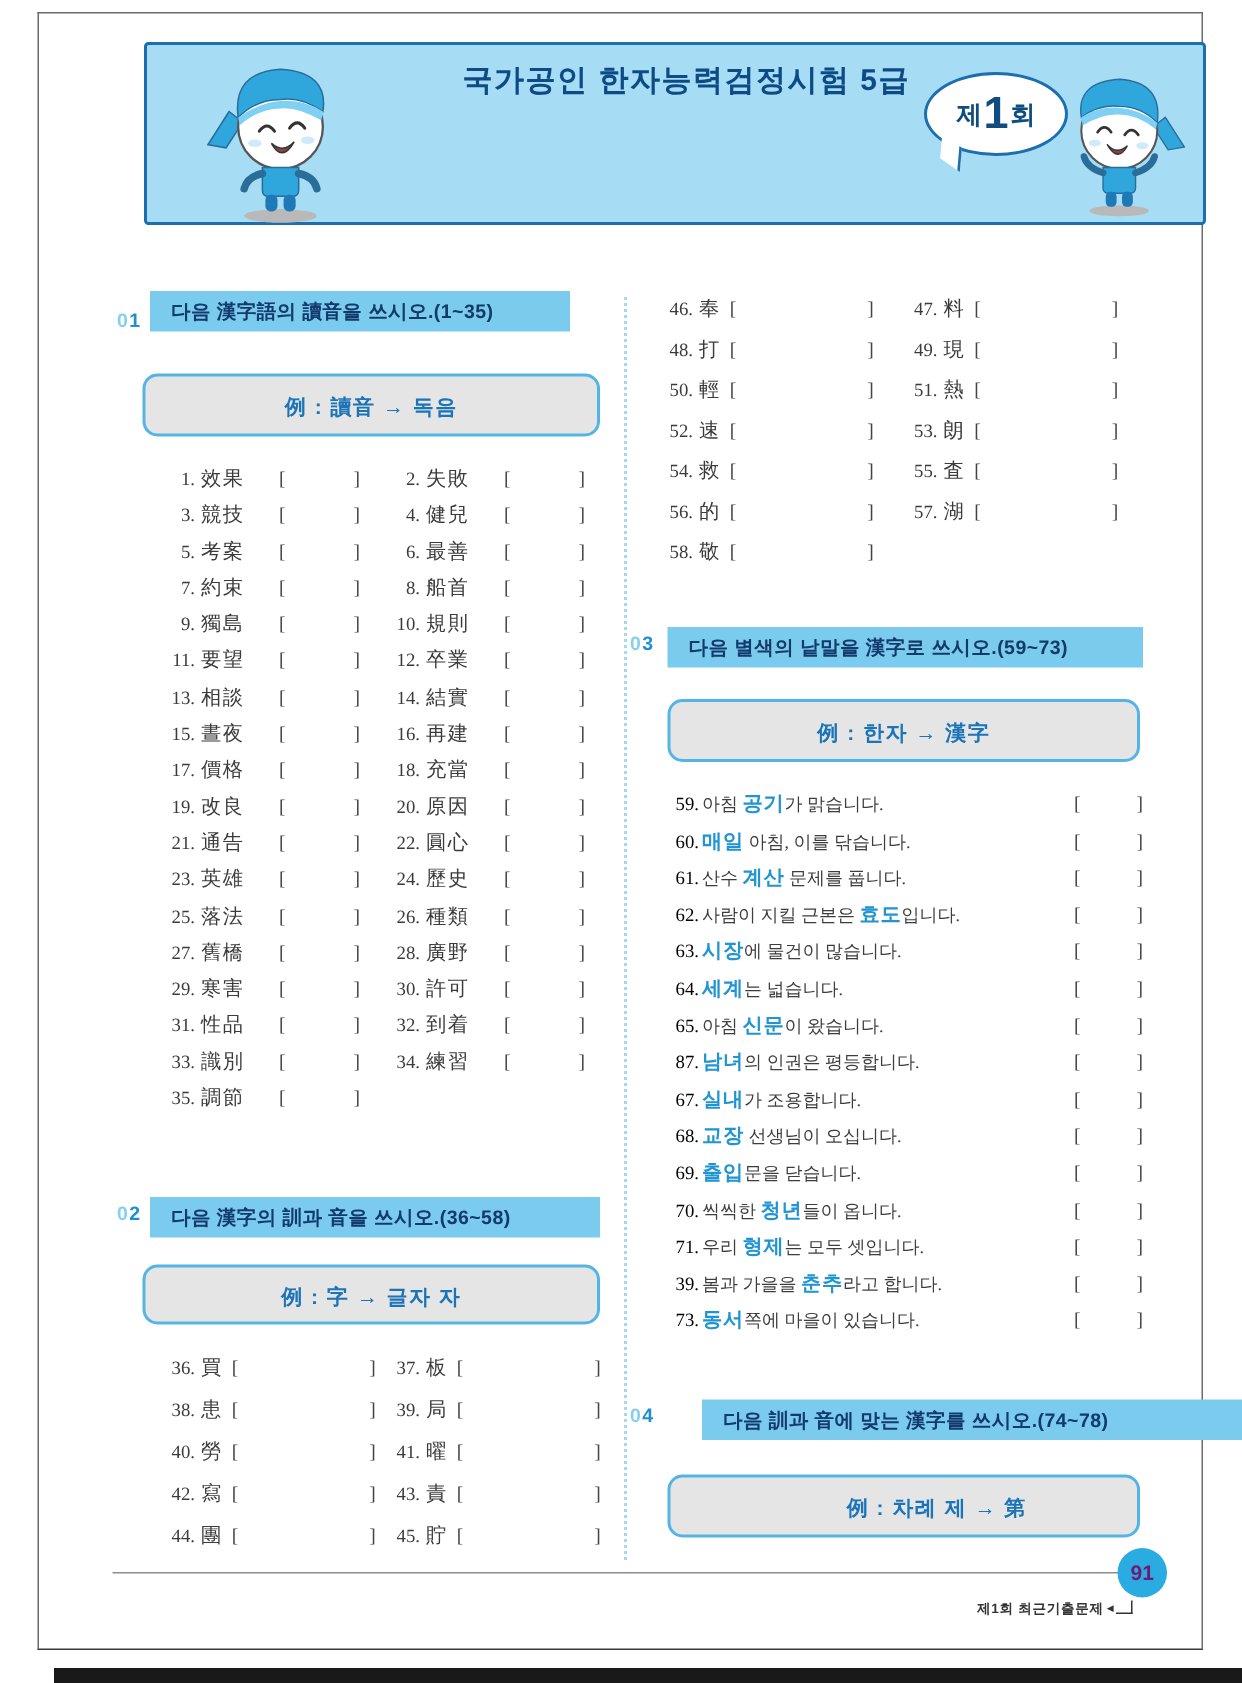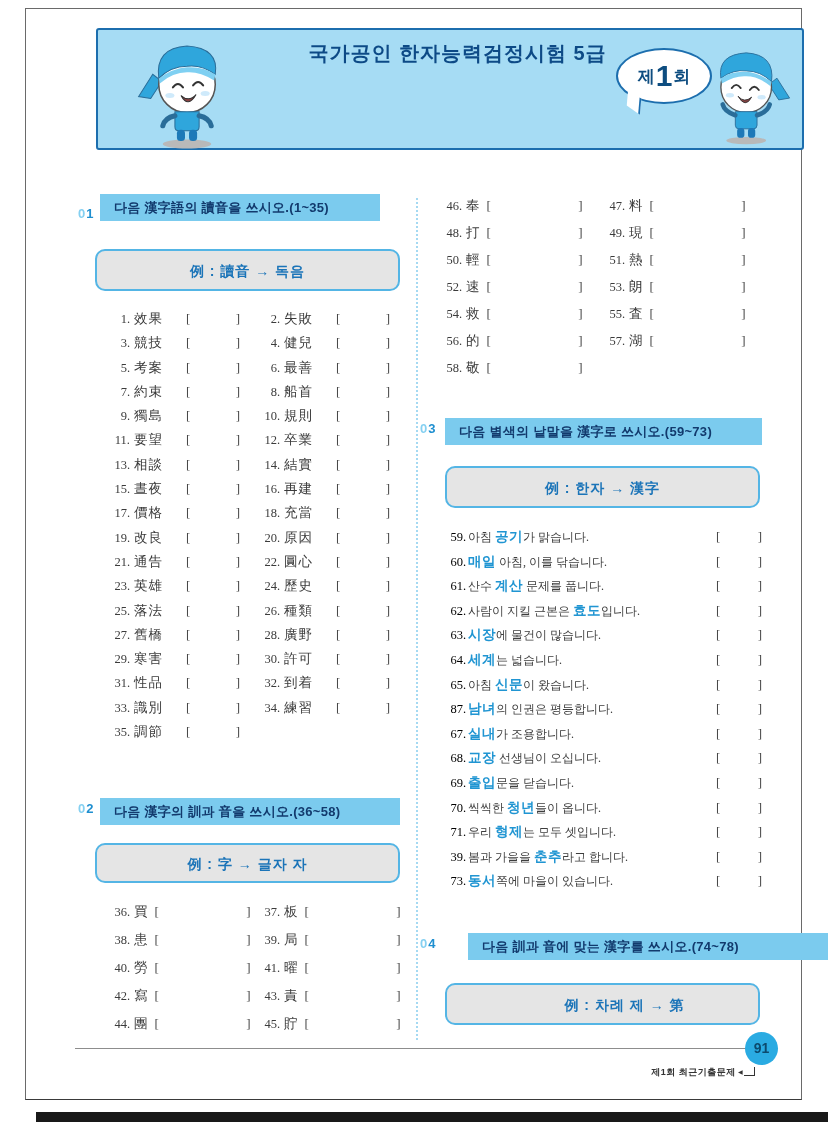--- a/index.html
+++ b/index.html
@@ -75,21 +75,21 @@
   .b3{margin-left:auto; width:46px; margin-right:4px;}
   .srow{display:flex; align-items:baseline; height:24.6px;}
   .snum{width:30px; margin-right:2px;}
   .sent{white-space:nowrap;}
   .plain{font-family:"Liberation Serif","DejaVu Serif",serif; font-size:12px; color:#3d3d3d;}
   .hl{font-size:13.5px; font-weight:bold; color:var(--highlight); letter-spacing:.5px;}
 
   
   .rule{position:absolute; left:75px; top:1048px; width:672px; border-top:1.2px solid #8d8d8d;}
   .page-badge{position:absolute; left:745px; top:1032px; width:33px; height:33px; border-radius:50%;
-              background:var(--page_circle); color:#0c4a6e; font-size:14px; font-weight:bold;
+              background:var(--page_circle); color:#701a75; font-size:14px; font-weight:bold;
               text-align:center; line-height:33px;}
   .footer-label{position:absolute; left:590px; top:1066px; width:165px; text-align:right;
                 font-size:9px; font-weight:bold; color:#333; letter-spacing:.5px;}
   .arrowhead{font-size:6px; vertical-align:1px; margin-left:2px;}
   .elbow{display:inline-block; width:11px; height:9px; margin-left:1px;
          border-right:1.2px solid #333; border-bottom:1.2px solid #333; vertical-align:-1px;}
 </style>
 </head>
 <body>
 

